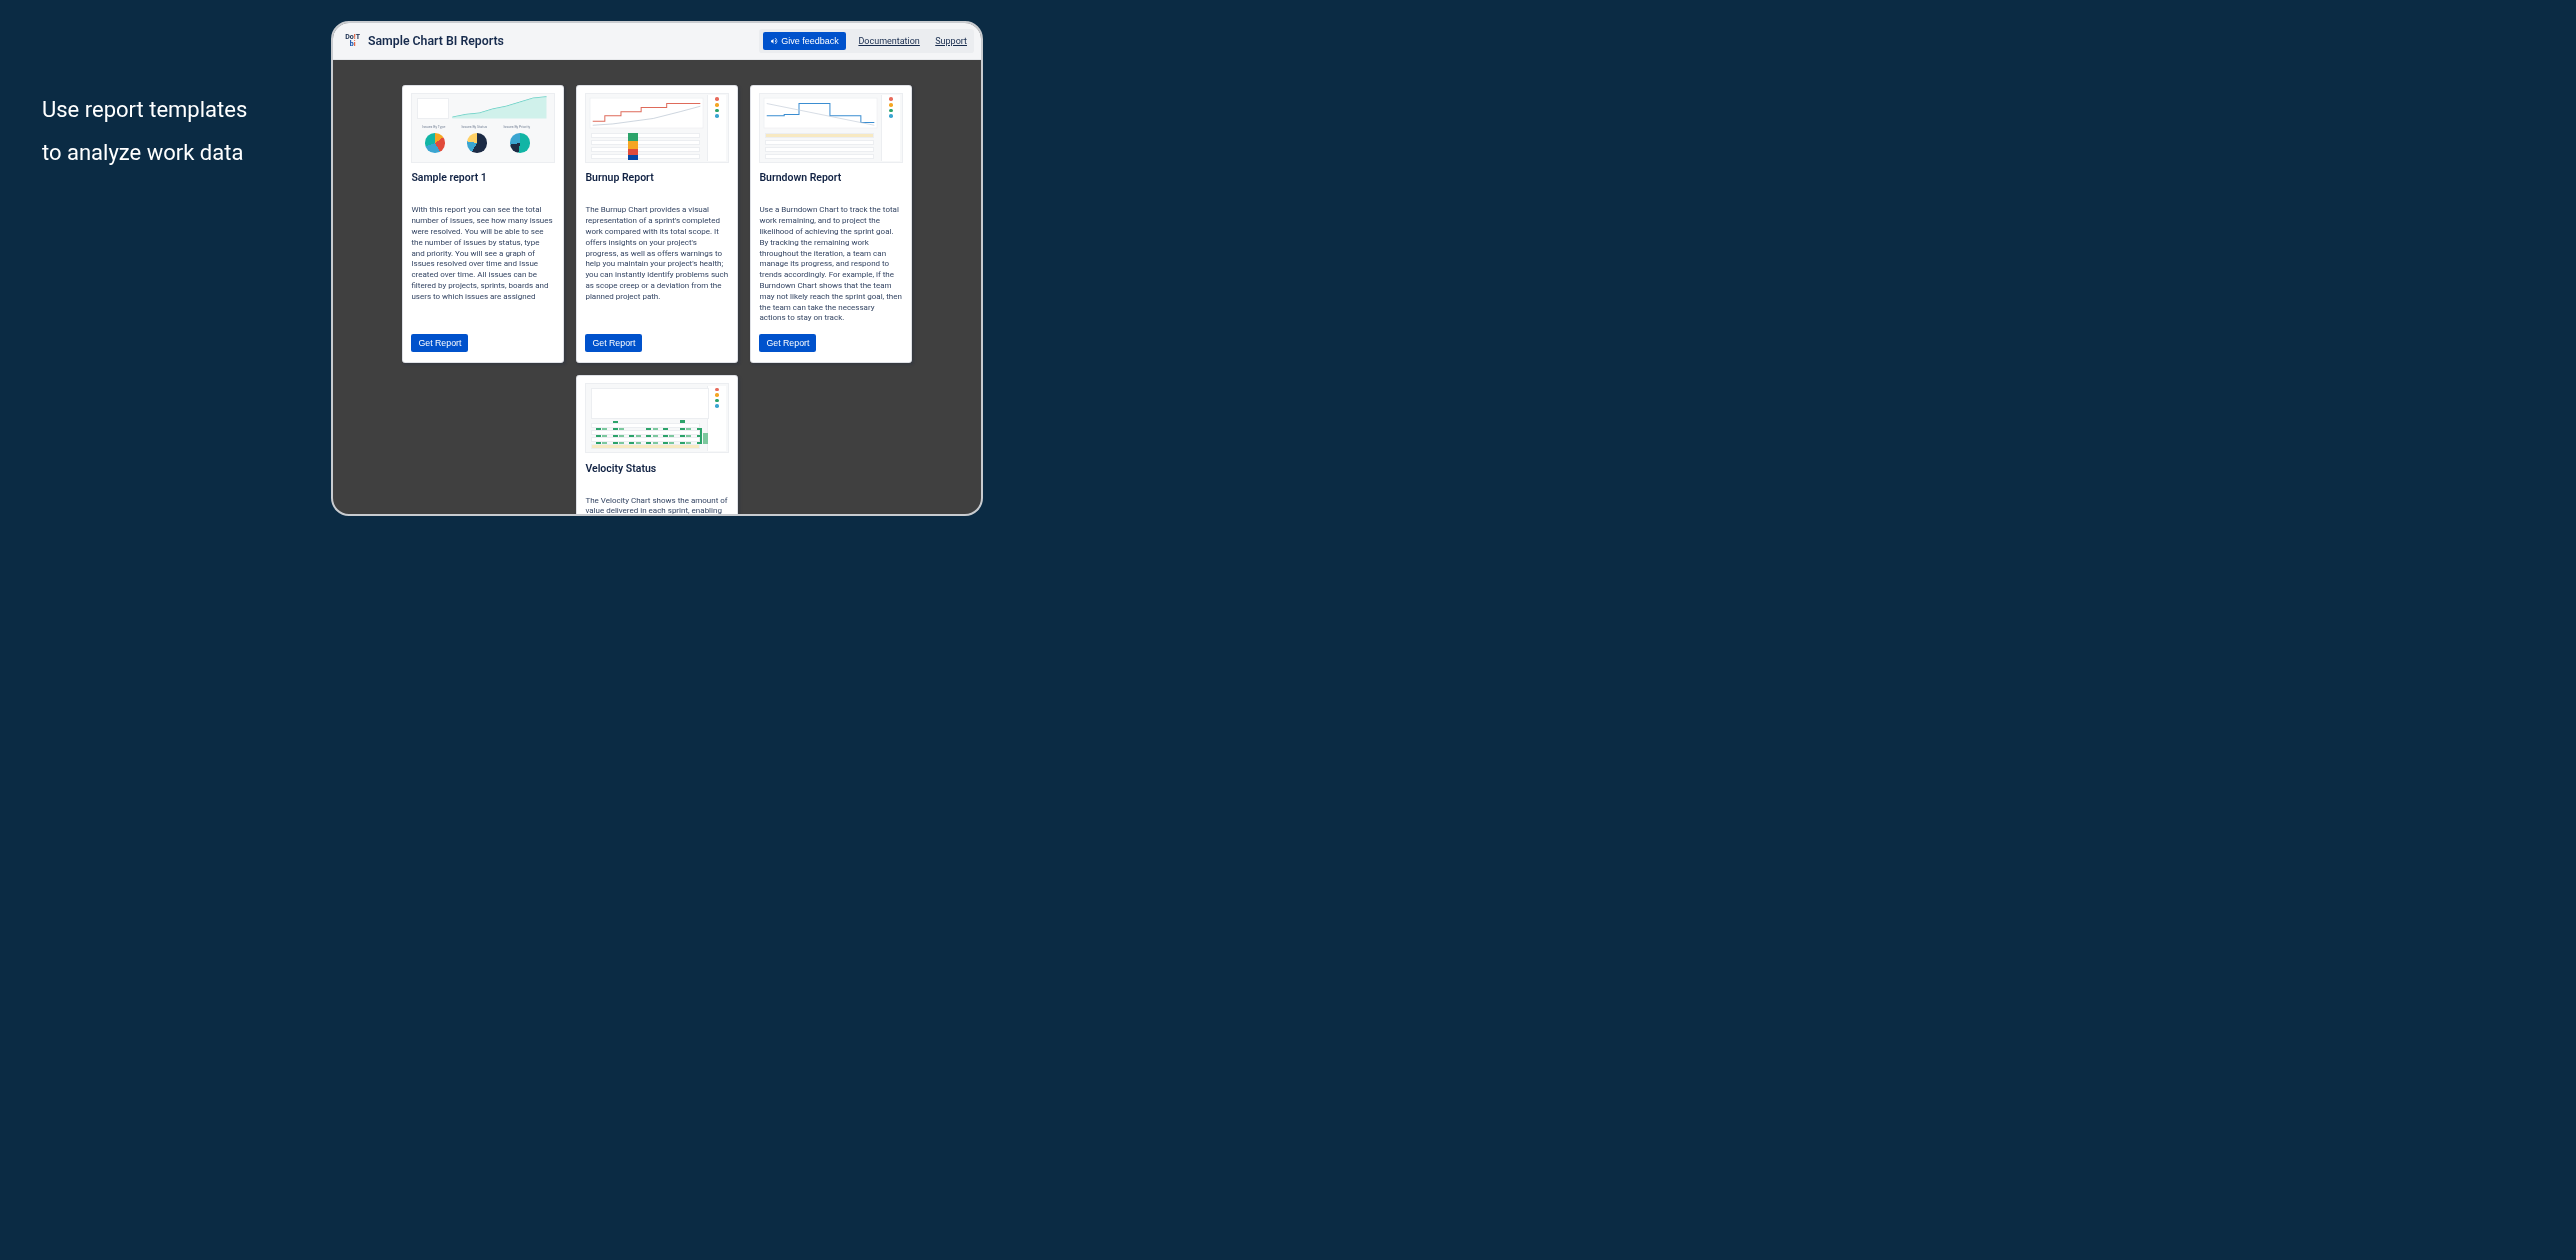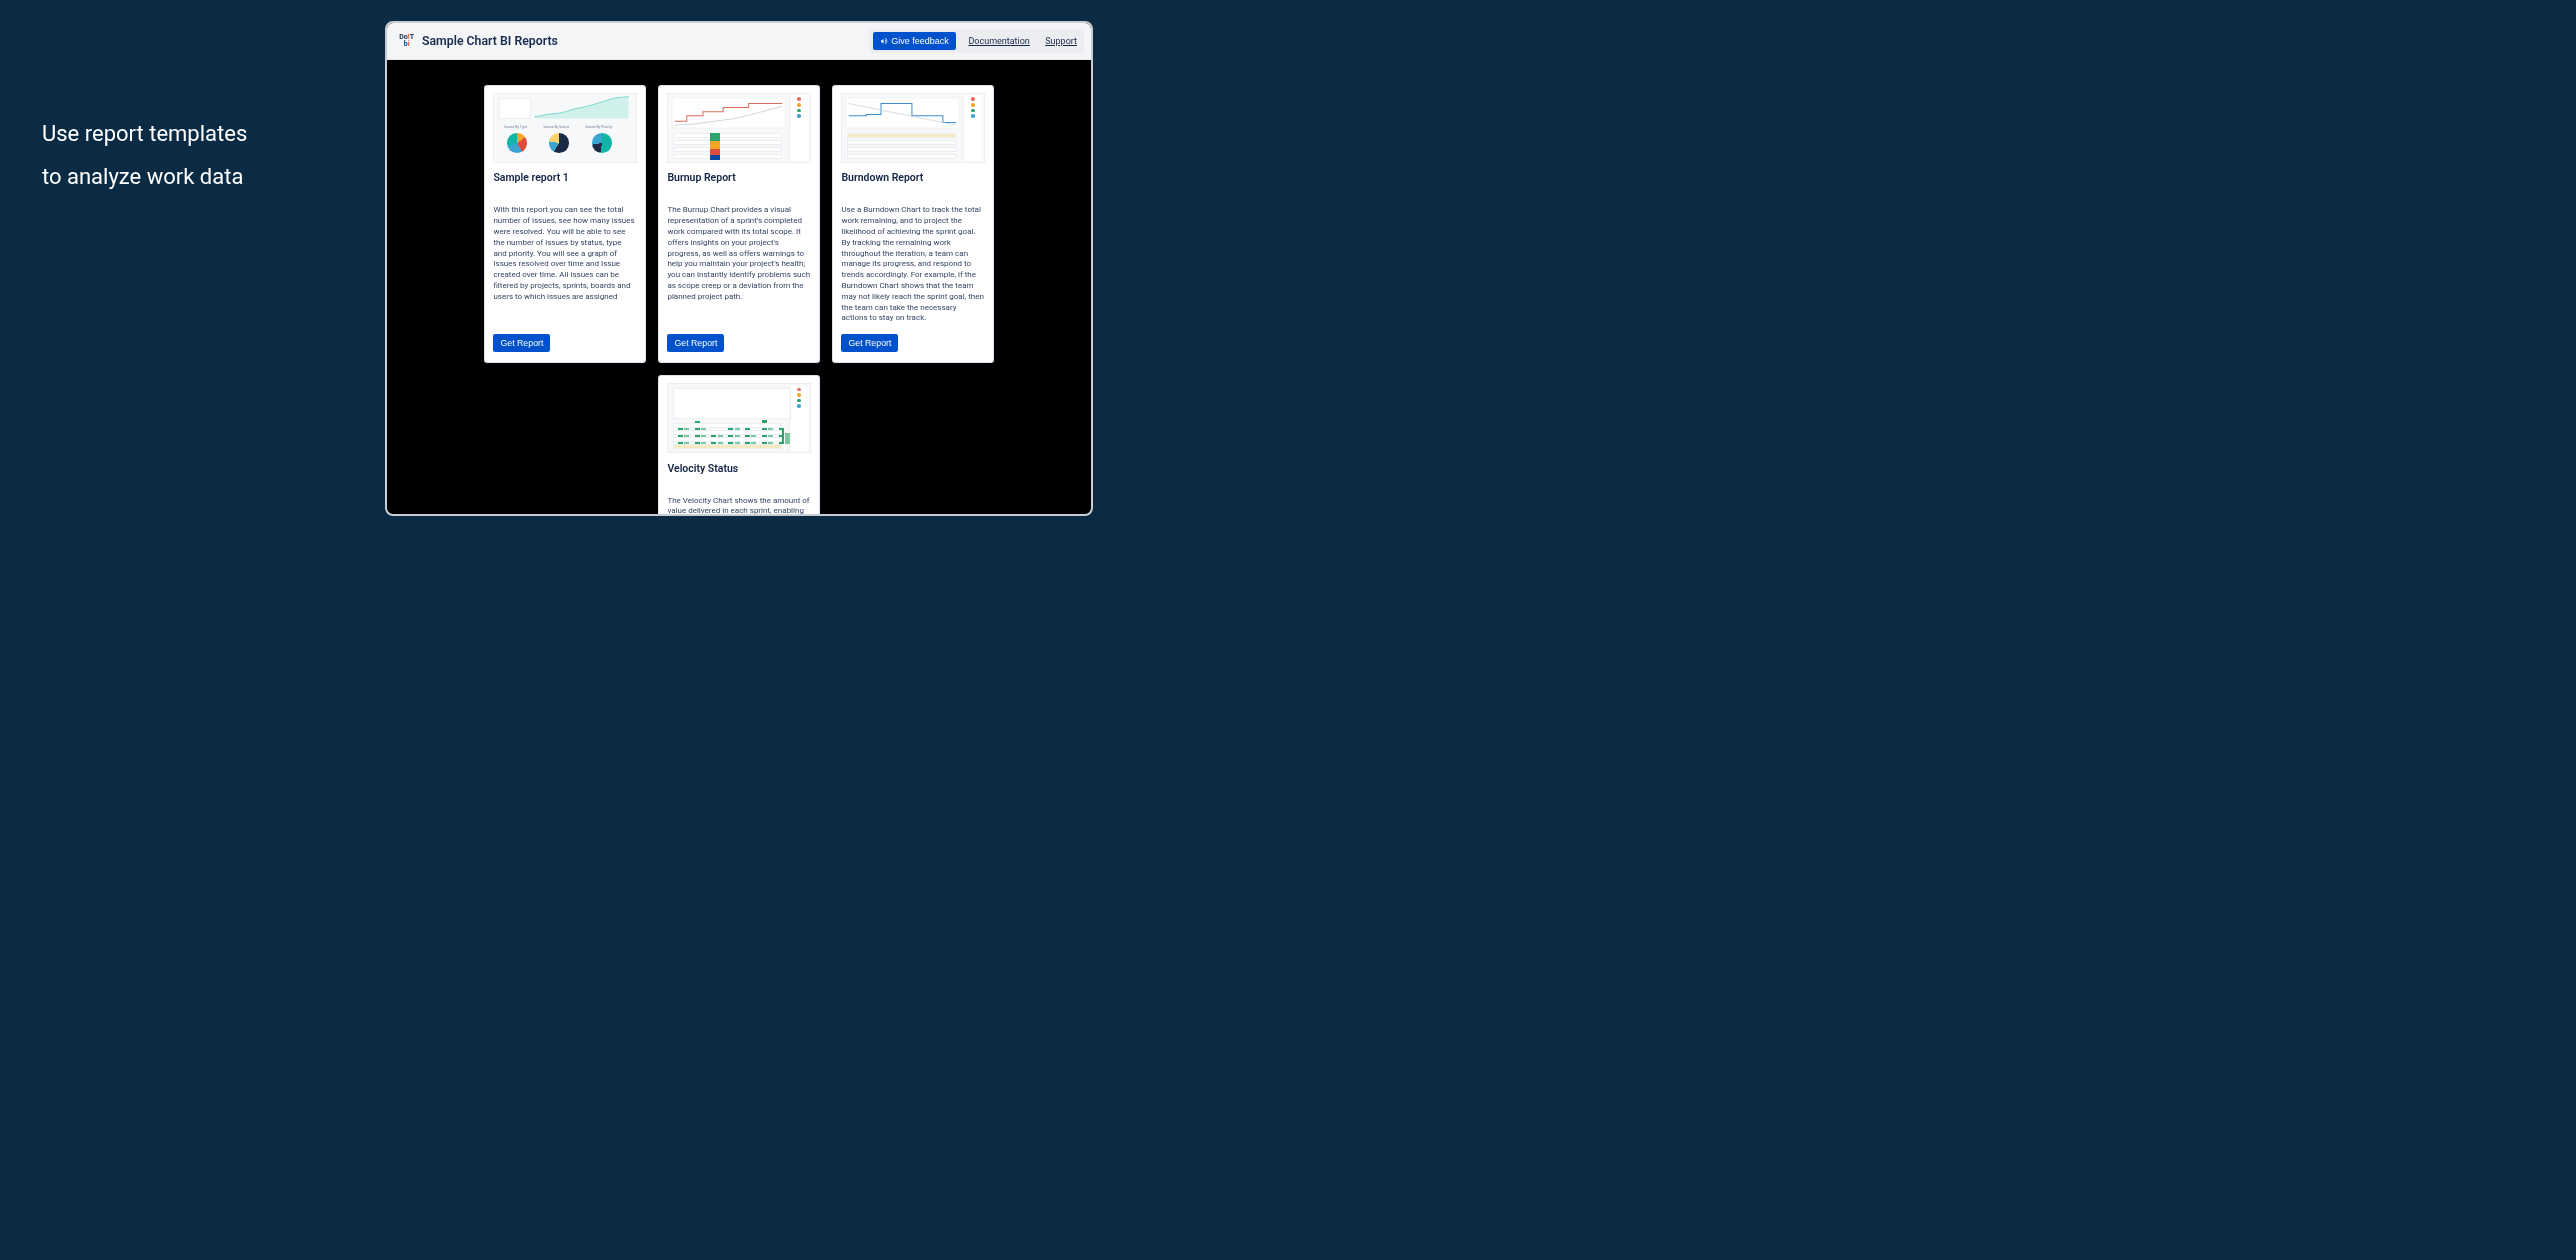--- a/index.html
+++ b/index.html
@@ -11,38 +11,38 @@
   overflow: hidden;
   color: #172b4d;
 }
 .page {
   display: flex;
   width: 100%;
   height: 100%;
   align-items: flex-start;
 }
 .left-panel {
-  width: 385px;
+  width: 331px;
   flex-shrink: 0;
   padding-left: 42px;
-  padding-top: 119px;
+  padding-top: 95px;
   color: #fff;
 }
 .left-panel h1 {
   font-weight: 400;
   font-size: 22px;
   line-height: 1.4;
   margin-bottom: 12.6px;
 }
 .app-window {
-  width: 708px;
+  width: 652px;
   height: 495px;
   margin-top: 21px;
-  background: #000000;
-  border-radius: 8px;
+  background: #404040;
+  border-radius: 18px;
   border: 2.1px solid #c9ccd0;
   overflow: hidden;
   display: flex;
   flex-direction: column;
 }
 .app-header {
   background: #f4f5f7;
   height: 37px;
   display: flex;
   align-items: center;

